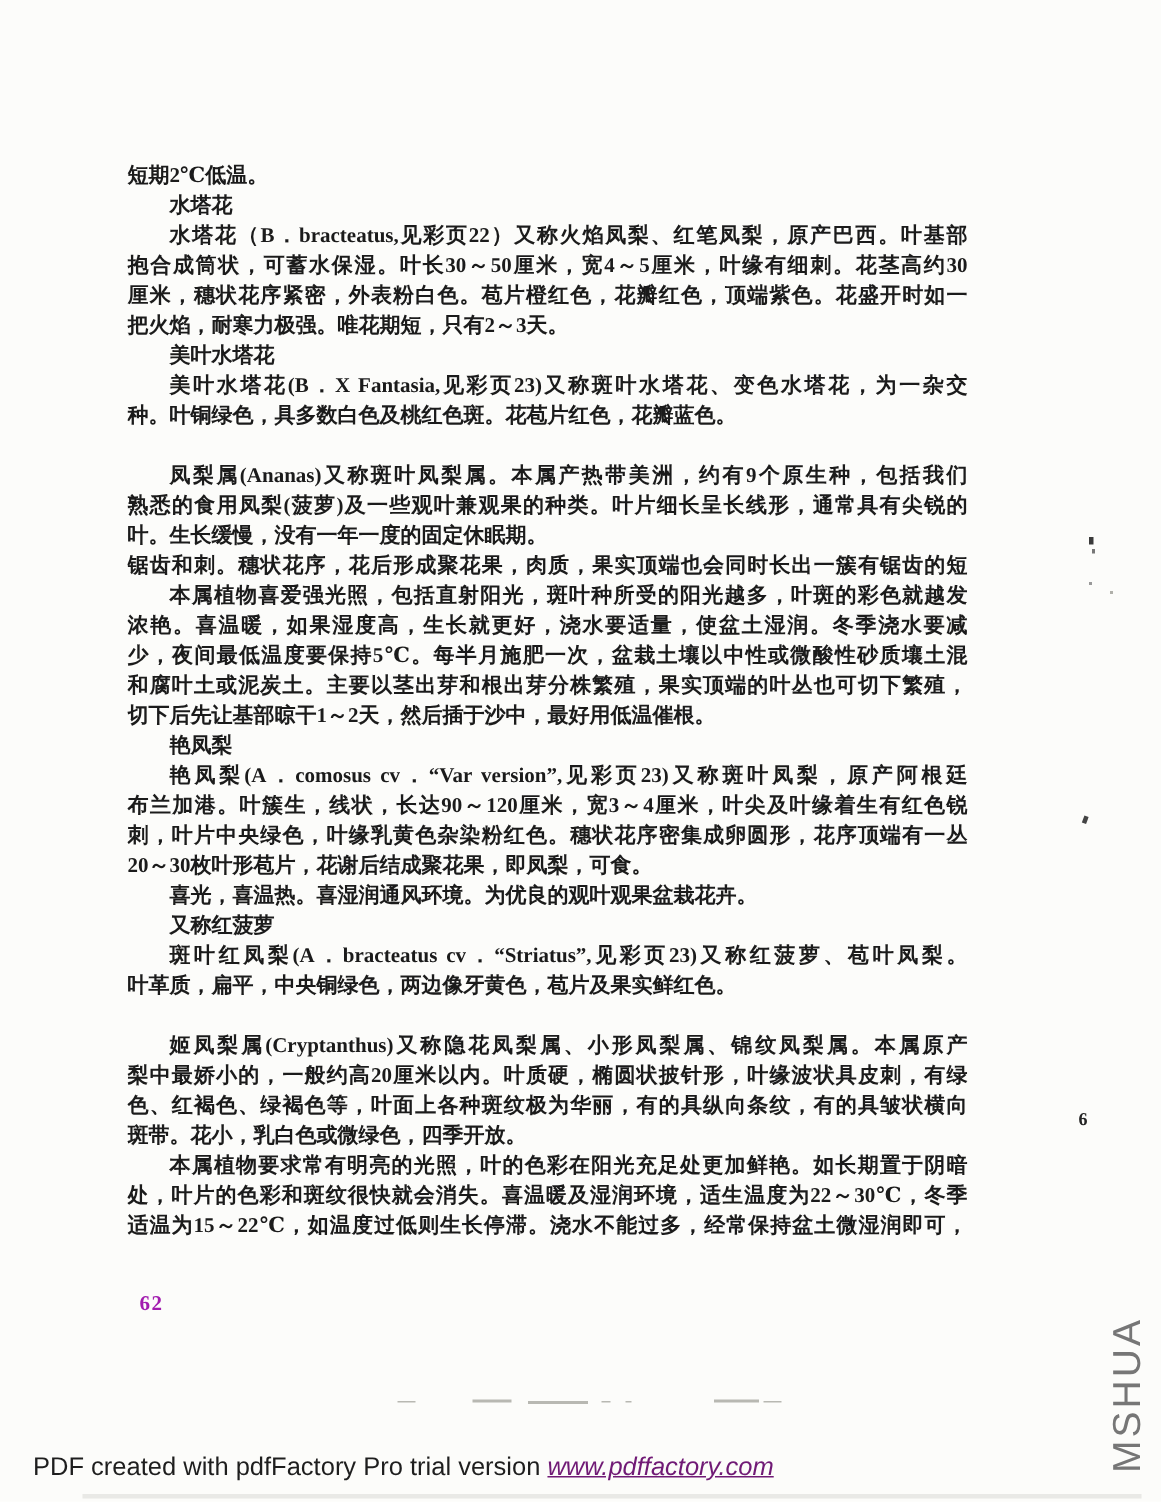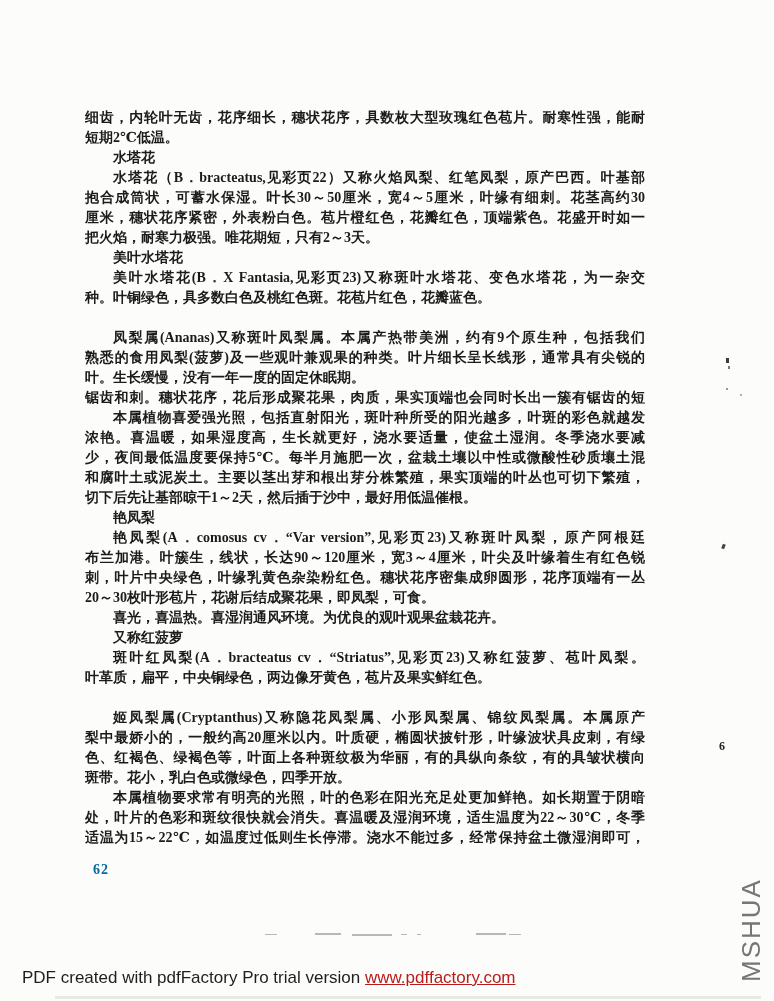--- a/index.html
+++ b/index.html
@@ -11,21 +11,21 @@
     font-size:14px;font-weight:600;color:#1b1b1b;
   }
   .line{height:20px;line-height:20px;overflow:hidden;}
   .cont,.first{text-align:justify;text-align-last:justify;}
   .first,.firstshort,.head{text-indent:2em;}
   .head{font-weight:700;}
   .blank{height:20px;}
   .pagenum{
     position:absolute;left:93px;top:862px;
     font-family:"Liberation Serif","DejaVu Serif",serif;
-    font-size:14px;font-weight:700;letter-spacing:1px;color:#0369a1;
+    font-size:14px;font-weight:700;letter-spacing:1px;color:#a21caf;
   }
   .watermark{
     position:absolute;left:22px;top:968px;
     font-family:"Liberation Sans","DejaVu Sans",sans-serif;
     font-size:17px;color:#1e1e1e;white-space:nowrap;
   }
   .watermark a{text-decoration:underline;cursor:pointer;}
   .vertical-label{
     position:absolute;left:696px;top:915px;width:110px;height:30px;
     transform:rotate(-90deg);
@@ -39,21 +39,20 @@
   .speck{position:absolute;}
   .noise{position:absolute;background:#b8b8b2;}
   .bottom-edge{position:absolute;left:55px;top:996px;width:706px;height:3px;background:#dcdcd8;opacity:.6;}
 </style>
 </head>
 <body>
 
 <div class="page">
 
   <div class="text-block">
-      <div class="line cont">细齿，内轮叶无齿，花序细长，穗状花序，具数枚大型玫瑰红色苞片。耐寒性强，能耐</div>
       <div class="line short">短期2℃低温。</div>
       <div class="line head">水塔花</div>
       <div class="line first">水塔花（B．bracteatus,见彩页22）又称火焰凤梨、红笔凤梨，原产巴西。叶基部</div>
       <div class="line cont">抱合成筒状，可蓄水保湿。叶长30～50厘米，宽4～5厘米，叶缘有细刺。花茎高约30</div>
       <div class="line cont">厘米，穗状花序紧密，外表粉白色。苞片橙红色，花瓣红色，顶端紫色。花盛开时如一</div>
       <div class="line short">把火焰，耐寒力极强。唯花期短，只有2～3天。</div>
       <div class="line head">美叶水塔花</div>
       <div class="line first">美叶水塔花(B．X Fantasia,见彩页23)又称斑叶水塔花、变色水塔花，为一杂交</div>
       <div class="line short">种。叶铜绿色，具多数白色及桃红色斑。花苞片红色，花瓣蓝色。</div>
       <div class="line blank"></div>
@@ -99,15 +98,15 @@
   <div class="noise" style="left:352px;top:934px;width:40px;height:2px;"></div>
   <div class="noise" style="left:401px;top:934px;width:6px;height:1px;"></div>
   <div class="noise" style="left:417px;top:934px;width:4px;height:1px;"></div>
   <div class="noise" style="left:476px;top:933px;width:30px;height:2px;"></div>
   <div class="noise" style="left:509px;top:934px;width:12px;height:1px;"></div>
 
   <div class="bottom-edge"></div>
 
   <div class="vertical-label" style="color: rgb(118, 118, 118);">MSHUA</div>
 
-  <div class="watermark"><span>PDF created with pdfFactory Pro trial version </span><a style="color: #b91c1c;">www.pdffactory.com</a></div>
+  <div class="watermark"><span>PDF created with pdfFactory Pro trial version </span><a style="color: #701a75; font-style: italic;">www.pdffactory.com</a></div>
 
 </div>
 
 </body></html>

